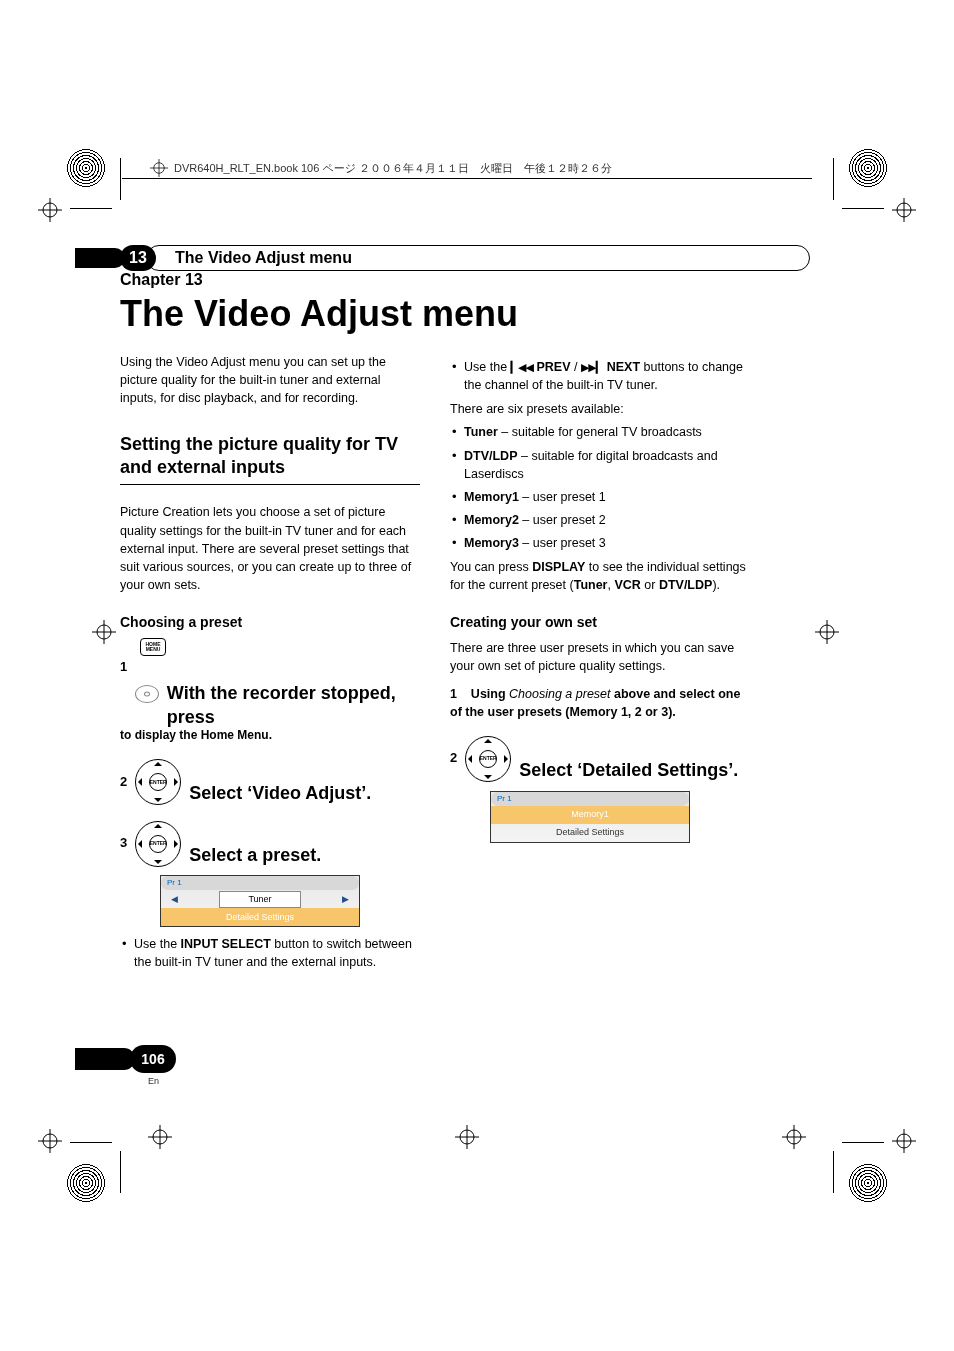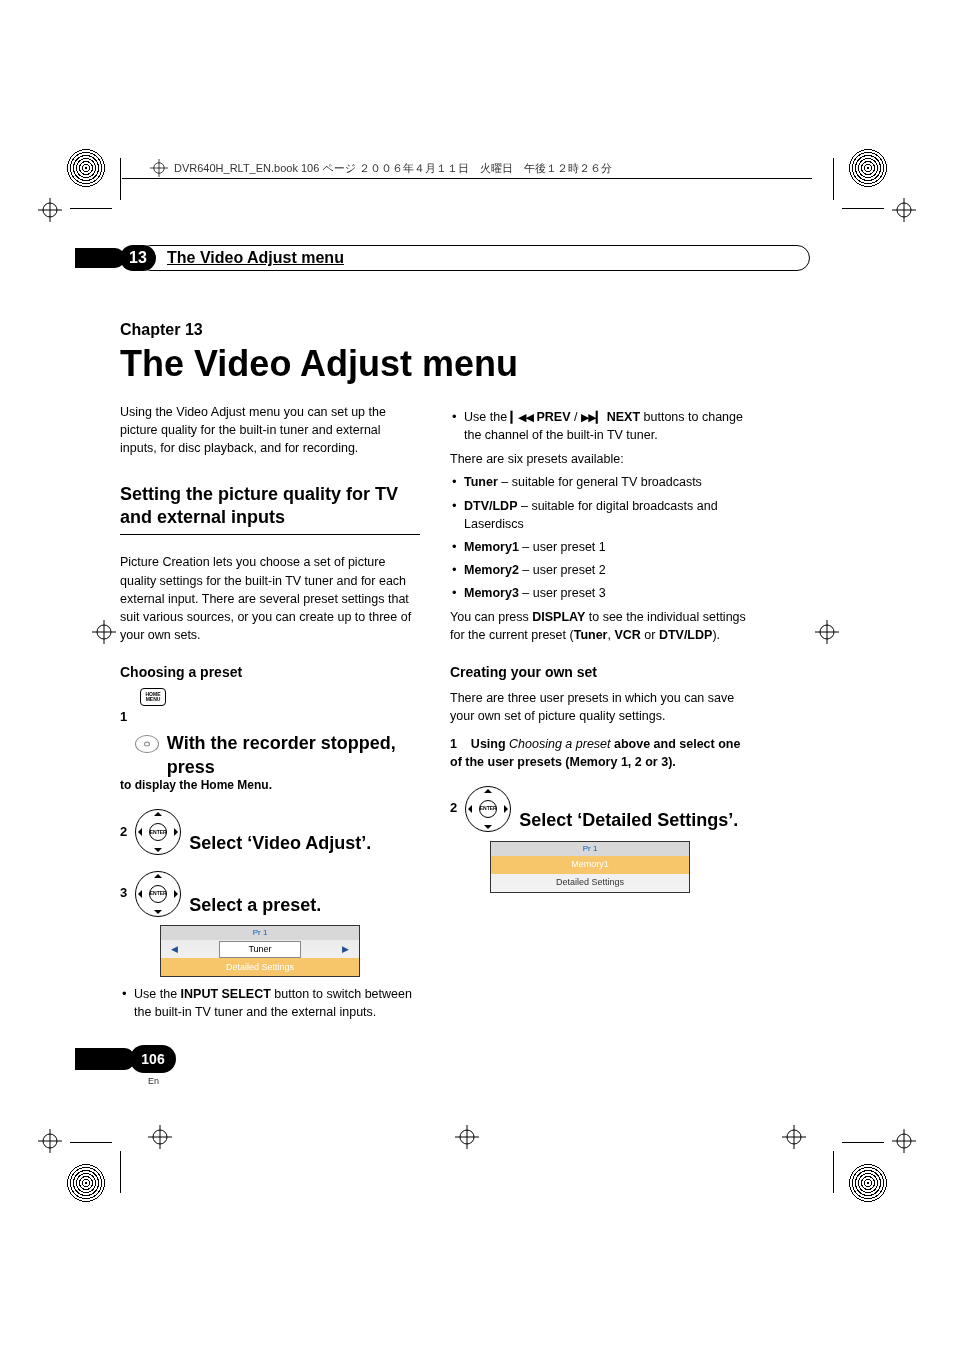--- a/index.html
+++ b/index.html
@@ -44,23 +44,21 @@
   .content {
     position: absolute;
     left: 120px;
     top: 245px;
     width: 690px;
   }
 
   .chapter-bar {
     display: flex;
     align-items: center;
-    gap: 0;
-    margin-bottom: 50px;
-    text-decoration: underline;
+    gap: 8px;
   }
   .chapter-num {
     background: #000;
     color: #fff;
     font-weight: bold;
     font-size: 16px;
     width: 36px;
     height: 26px;
     border-radius: 13px;
     display: flex;
@@ -190,24 +188,25 @@
   .ui-panel {
     margin: 8px auto 8px 40px;
     width: 200px;
     border: 1px solid #333;
     background: linear-gradient(#e8e8e8, #f4f4f4);
     font-size: 9px;
   }
   .ui-panel .titlebar {
     height: 14px;
     background: #d8d8d8;
-    display:flex; justify-content:center; align-items:center;
+    display:flex; justify-content:flex-start; align-items:center;
     padding: 0 6px;
     color:#0060c0;
     font-size:8px;
+    border-radius:7px;
   }
   .ui-panel .row {
     height: 18px;
     display:flex; align-items:center; justify-content:center;
     gap: 10px;
     position:relative;
   }
   .ui-panel .row .val {
     background:#fff;
     border:1px solid #888;

